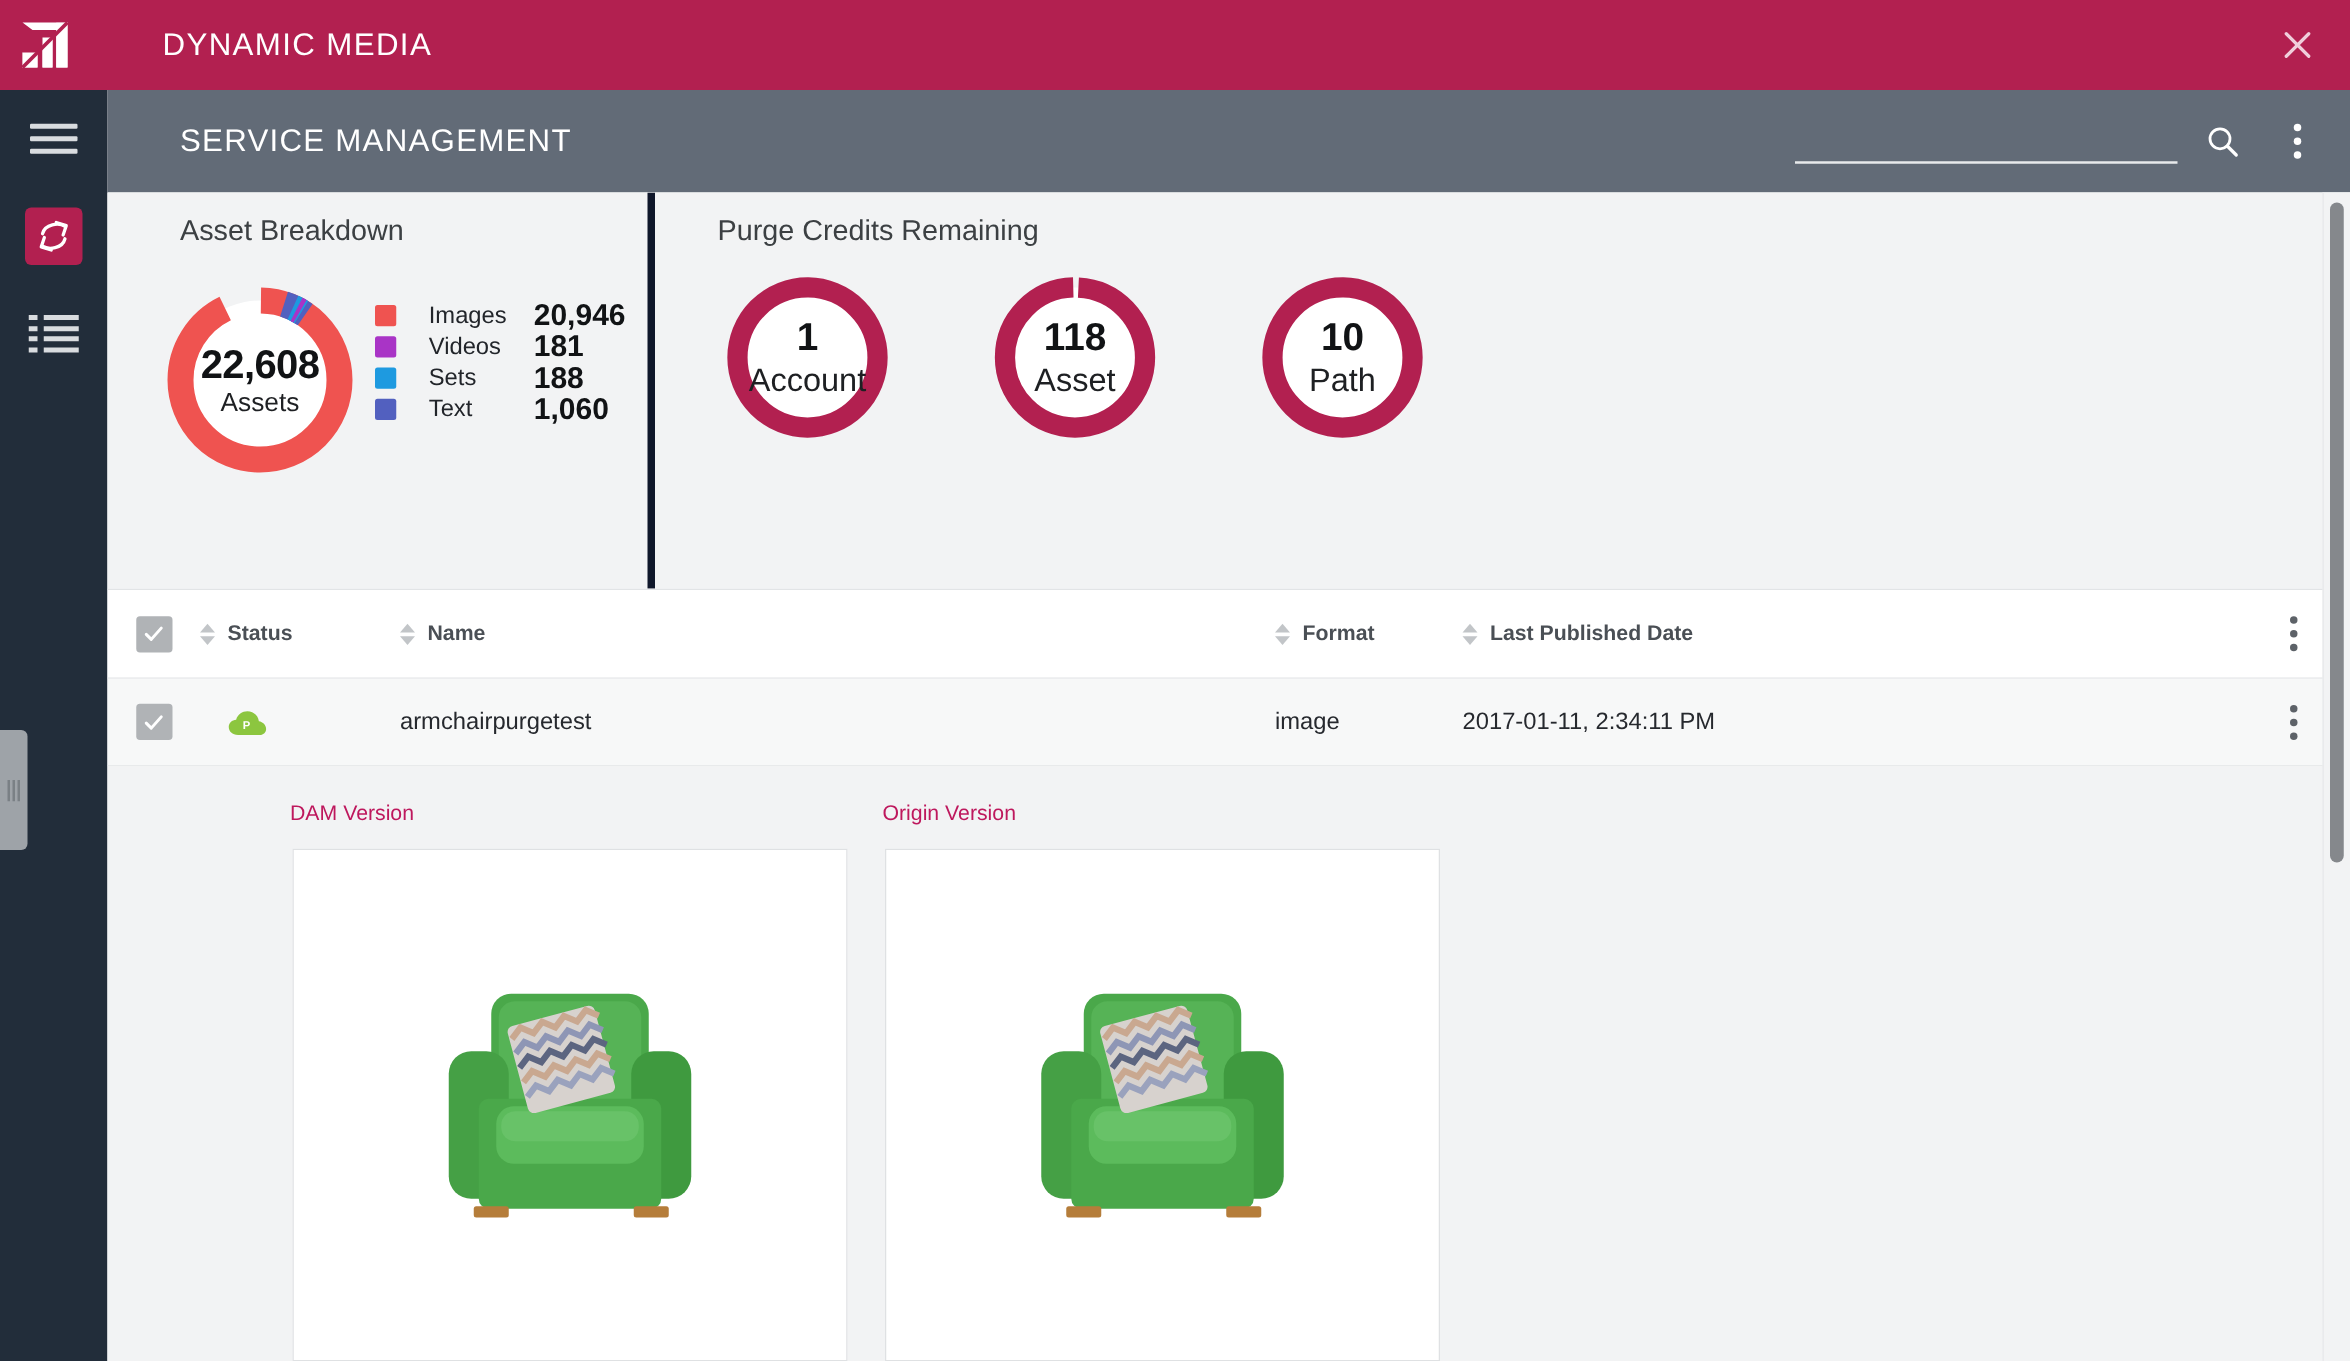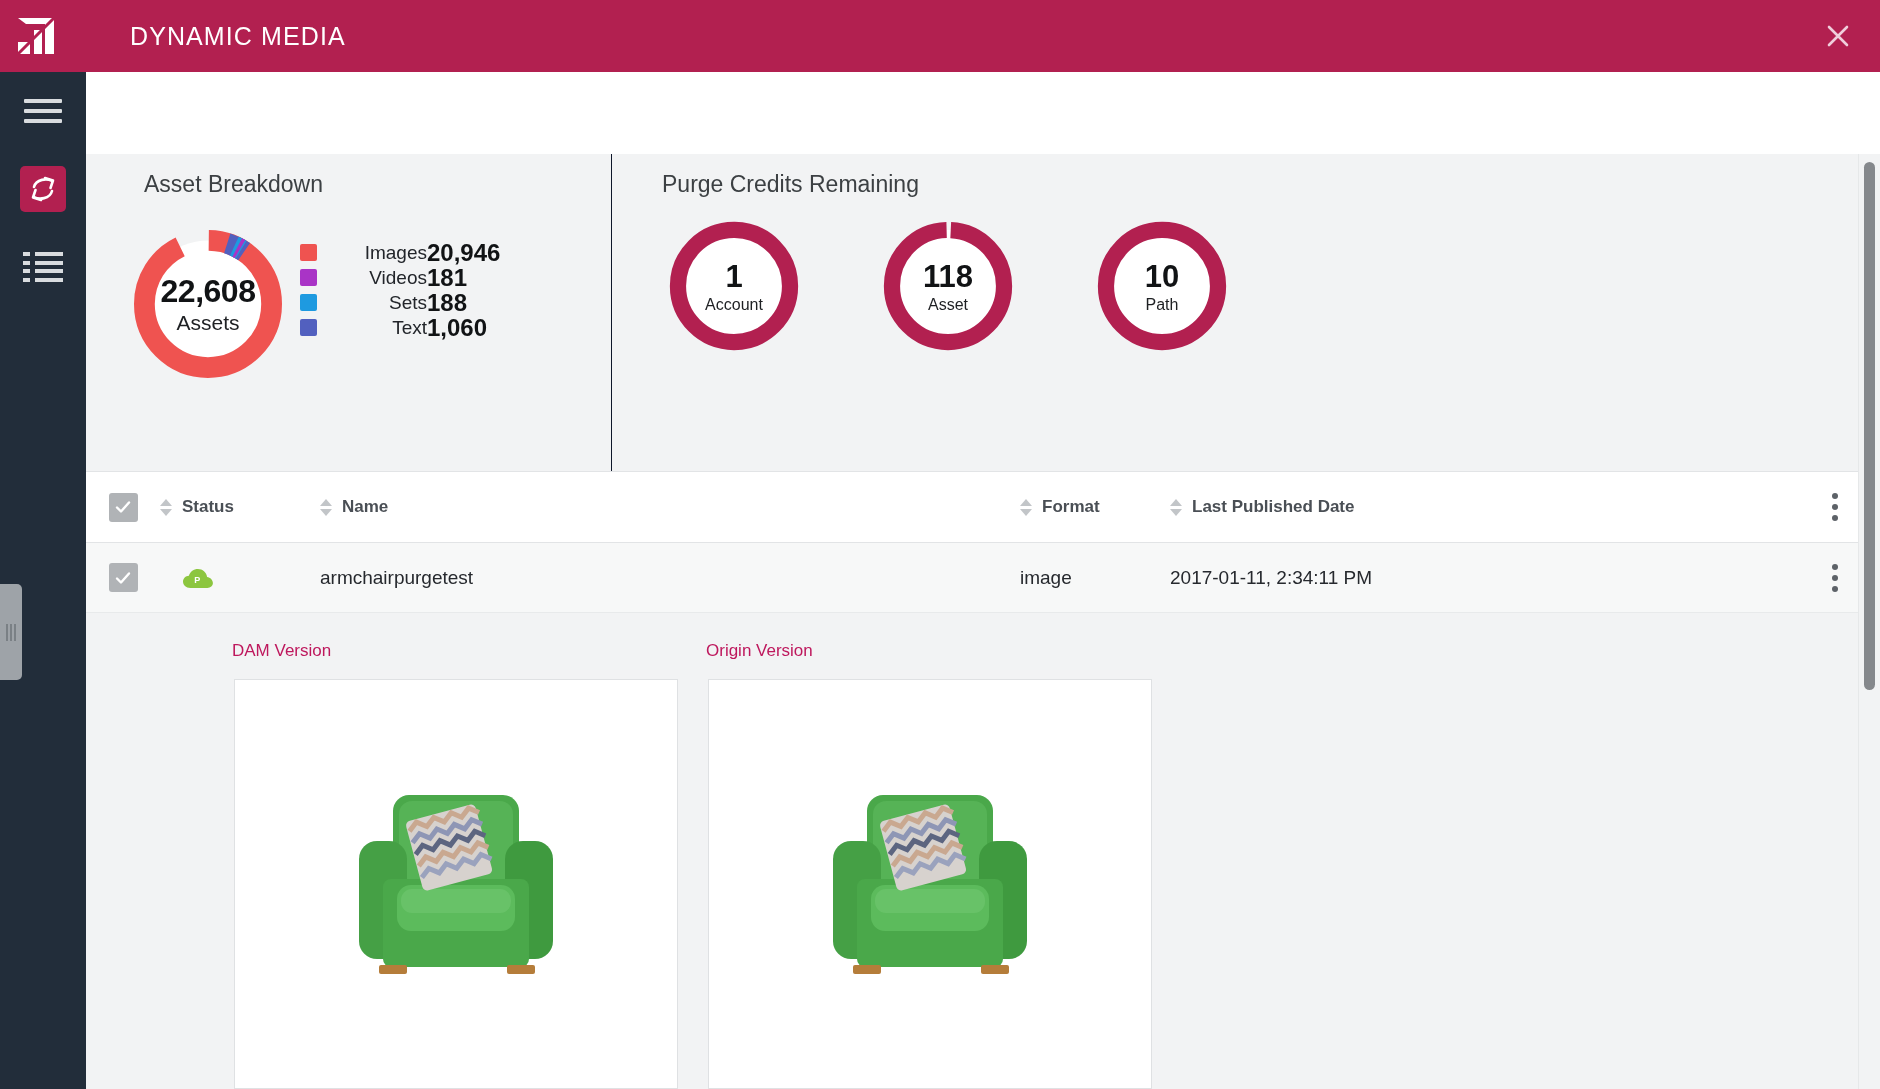--- a/index.html
+++ b/index.html
@@ -83,21 +83,21 @@
   .kebab.dark i { background: #5d6268; }
 
   
   .content {
     position: absolute; left: 86px; top: 154px; width: 1794px; height: 935px;
     background: #f2f3f4; overflow: hidden;
   }
 
   
   .cards { display: flex; height: 317px; background: #f2f3f4; }
-  .card-left { width: 526px; height: 317px; border-right: 1px solid #0f172a; position: relative; text-align: right; }
+  .card-left { width: 438px; height: 317px; border-right: 6px solid #0f172a; position: relative; }
   .card-right { flex: 1; height: 317px; position: relative; }
   .card-title {
     position: absolute; left: 58px; top: 17px; font-size: 23px; color: #3c4043; font-weight: 400;
   }
   .card-right .card-title { left: 50px; }
 
   
   .donut-wrap { position: absolute; left: 38px; top: 66px; width: 168px; height: 168px; }
   .donut-center {
     position: absolute; left: 0; top: 0; width: 168px; height: 168px;
@@ -113,21 +113,21 @@
   .legend-value { font-size: 24px; color: #111315; font-weight: bold; }
 
   
   .rings { position: absolute; left: 48px; top: 58px; display: flex; gap: 66px; }
   .ring { position: relative; width: 148px; height: 148px; }
   .ring-center {
     position: absolute; left: 0; top: 0; width: 148px; height: 148px;
     display: flex; flex-direction: column; align-items: center; justify-content: center;
   }
   .ring-number { font-size: 31px; font-weight: bold; color: #111315; }
-  .ring-label { font-size: 16px; color: #1e2023; margin-top: 1px; }
+  .ring-label { font-size: 26px; color: #1e2023; margin-top: 1px; }
 
   
   .table-head {
     height: 72px; background: #ffffff; border-top: 1px solid #e2e4e6;
     border-bottom: 1px solid #e2e4e6; display: flex; align-items: center; position: relative;
   }
   .table-row {
     height: 70px; background: #f7f8f8; border-bottom: 1px solid #e8eaeb;
     display: flex; align-items: center; position: relative;
   }
@@ -227,20 +227,39 @@
           </div>
       </div>
     </div>
     <div class="rail-drag">
       <span></span>
       <span></span>
       <span></span>
     </div>
   </div>
 
+  <div class="subheader">
+    <div class="subheader-title">SERVICE MANAGEMENT</div>
+    <div class="subheader-right">
+      <input class="search-field" type="text" value="" placeholder="" style="">
+      <div class="icon-btn">
+        <svg width="30" height="30" viewBox="0 0 30 30">
+          <circle cx="13" cy="13" r="8" stroke="#ffffff" stroke-width="2.2" fill="none"></circle>
+          <path d="M19 19 L26 26" stroke="#ffffff" stroke-width="2.6" stroke-linecap="round"></path>
+        </svg>
+      </div>
+      <div class="icon-btn">
+        <div class="kebab">
+            <i></i>
+            <i></i>
+            <i></i>
+          </div>
+      </div>
+    </div>
+  </div>
 
   <div class="content">
 
     <div class="cards">
 
       <div class="card-left">
         <div class="card-title">Asset Breakdown</div>
 
         <div class="donut-wrap">
           <svg width="168" height="168" viewBox="0 0 42 42">

